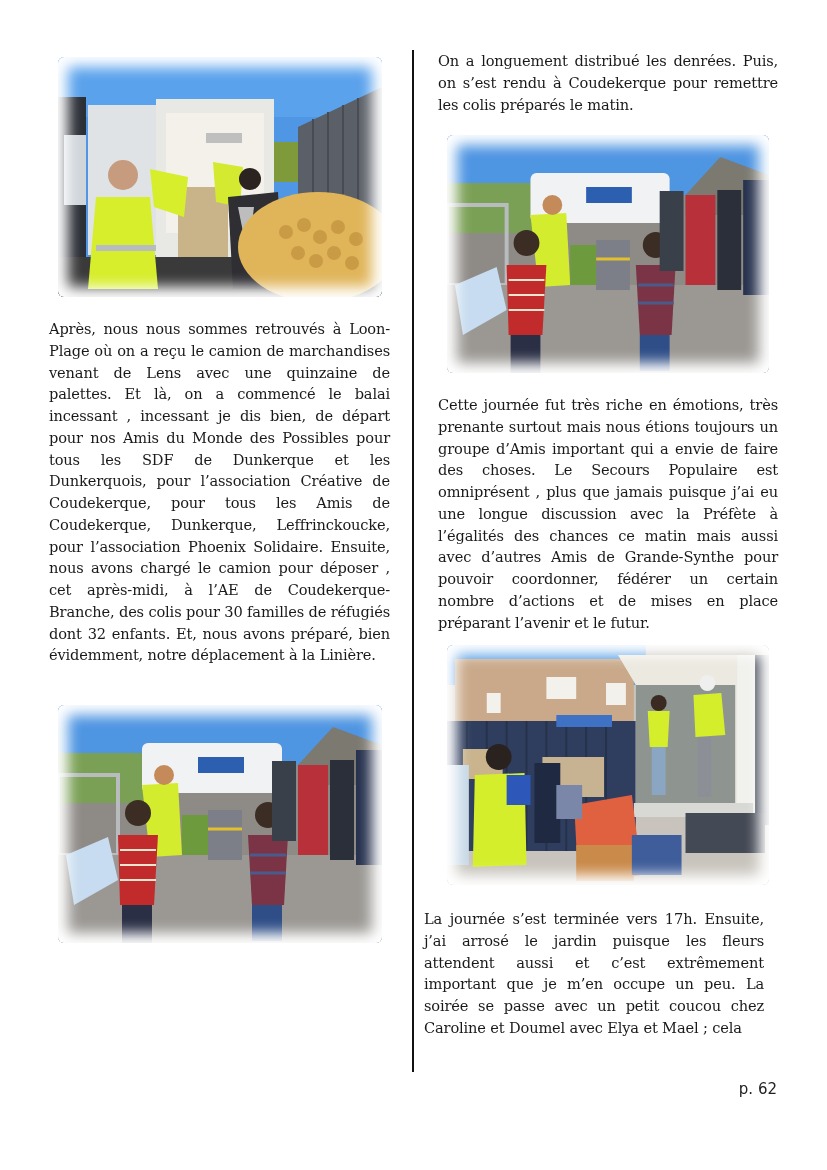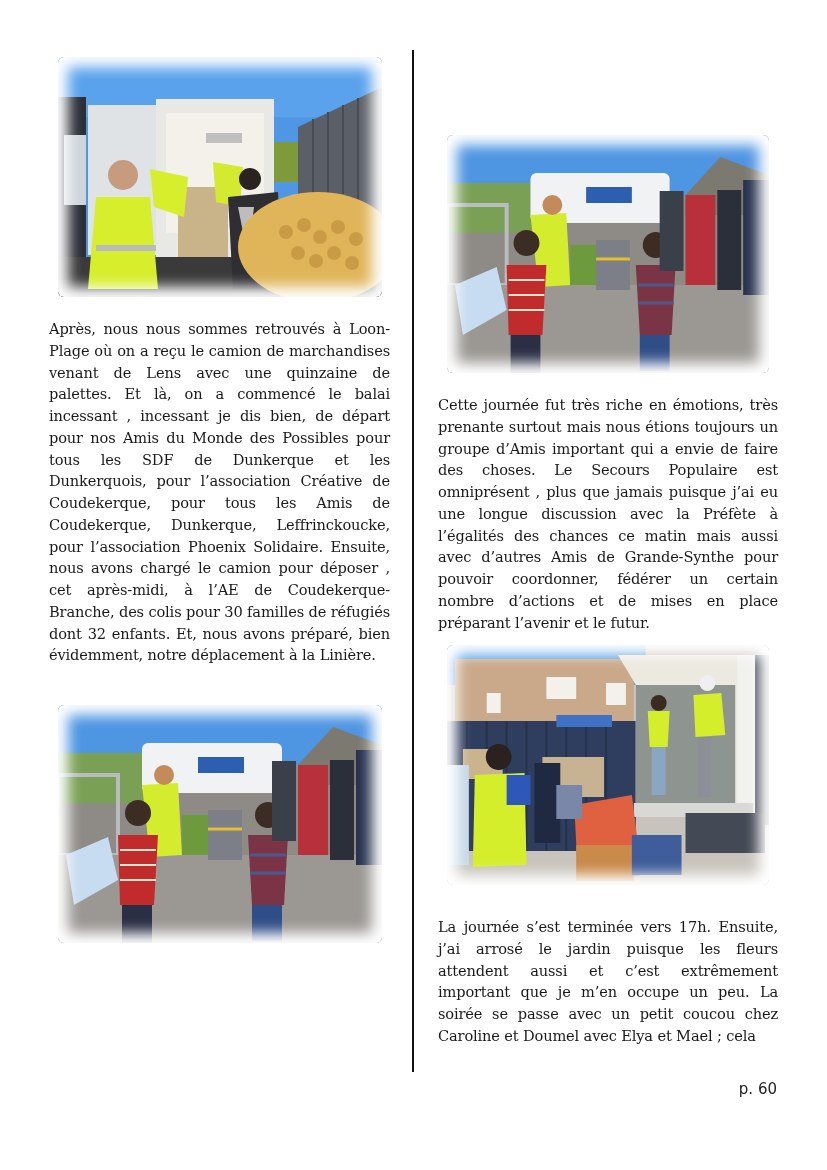--- a/index.html
+++ b/index.html
@@ -115,20 +115,21 @@
       <rect x="240" y="60" width="30" height="90" fill="#b8313a"></rect>
       <rect x="272" y="55" width="24" height="100" fill="#2b2f3a"></rect>
       <rect x="298" y="45" width="26" height="115" fill="#27324e"></rect>
       <rect x="214" y="56" width="24" height="80" fill="#39404a"></rect>
     </svg>
   </div>
 
 
   <div class="divider"></div>
 
+  <p class="para" style="left:438px; top:50px; width:340px;">On a longuement distribué les denrées. Puis, on s’est rendu à Coudekerque pour remettre les colis préparés le matin.</p>
 
   <div class="photo" style="left:447px; top:135px; width:322px; height:238px;">
     <svg viewBox="0 0 324 238" preserveAspectRatio="none">
       <rect x="0" y="0" width="324" height="238" fill="#8e8a86"></rect>
       <rect x="0" y="0" width="324" height="60" fill="#4e95e2"></rect>
       <rect x="0" y="48" width="110" height="50" fill="#7aa055"></rect>
       <polygon points="240,60 275,22 324,40 324,80 240,80" fill="#7b7970"></polygon>
       <rect x="84" y="38" width="140" height="50" rx="6" fill="#f1f2f4"></rect>
       <rect x="140" y="52" width="46" height="16" fill="#2c5fb0"></rect>
       <rect x="0" y="70" width="60" height="80" fill="none" stroke="#b9bcbf" stroke-width="4"></rect>
@@ -204,16 +205,16 @@
       <rect x="60" y="130" width="24" height="30" fill="#2d57b8"></rect>
       <path d="M128 160 L186 150 L196 230 L132 236 Z" fill="#e0613f"></path>
       <rect x="130" y="200" width="58" height="36" fill="#c98a4a"></rect>
       <rect x="186" y="190" width="50" height="40" fill="#3e5d9a"></rect>
       <rect x="88" y="118" width="26" height="80" fill="#1f2942"></rect>
       <rect x="110" y="140" width="26" height="34" fill="#7b87a8"></rect>
       <rect x="0" y="120" width="22" height="100" fill="#c6d8e6"></rect>
     </svg>
   </div>
 
-  <p class="para" style="left:438px; top:908px; width:340px;margin-top:8px;">La journée s’est terminée vers 17h. Ensuite, j’ai arrosé le jardin puisque les fleurs attendent aussi et c’est extrêmement important que je m’en occupe un peu. La soirée se passe avec un petit coucou chez Caroline et Doumel avec Elya et Mael ; cela</p>
-
-  <div class="page-number">p. 60</div>
+  <p class="para" style="left:424px; top:908px; width:340px;">La journée s’est terminée vers 17h. Ensuite, j’ai arrosé le jardin puisque les fleurs attendent aussi et c’est extrêmement important que je m’en occupe un peu. La soirée se passe avec un petit coucou chez Caroline et Doumel avec Elya et Mael ; cela</p>
+
+  <div class="page-number">p. 62</div>
 </div>
 
 </body></html>

